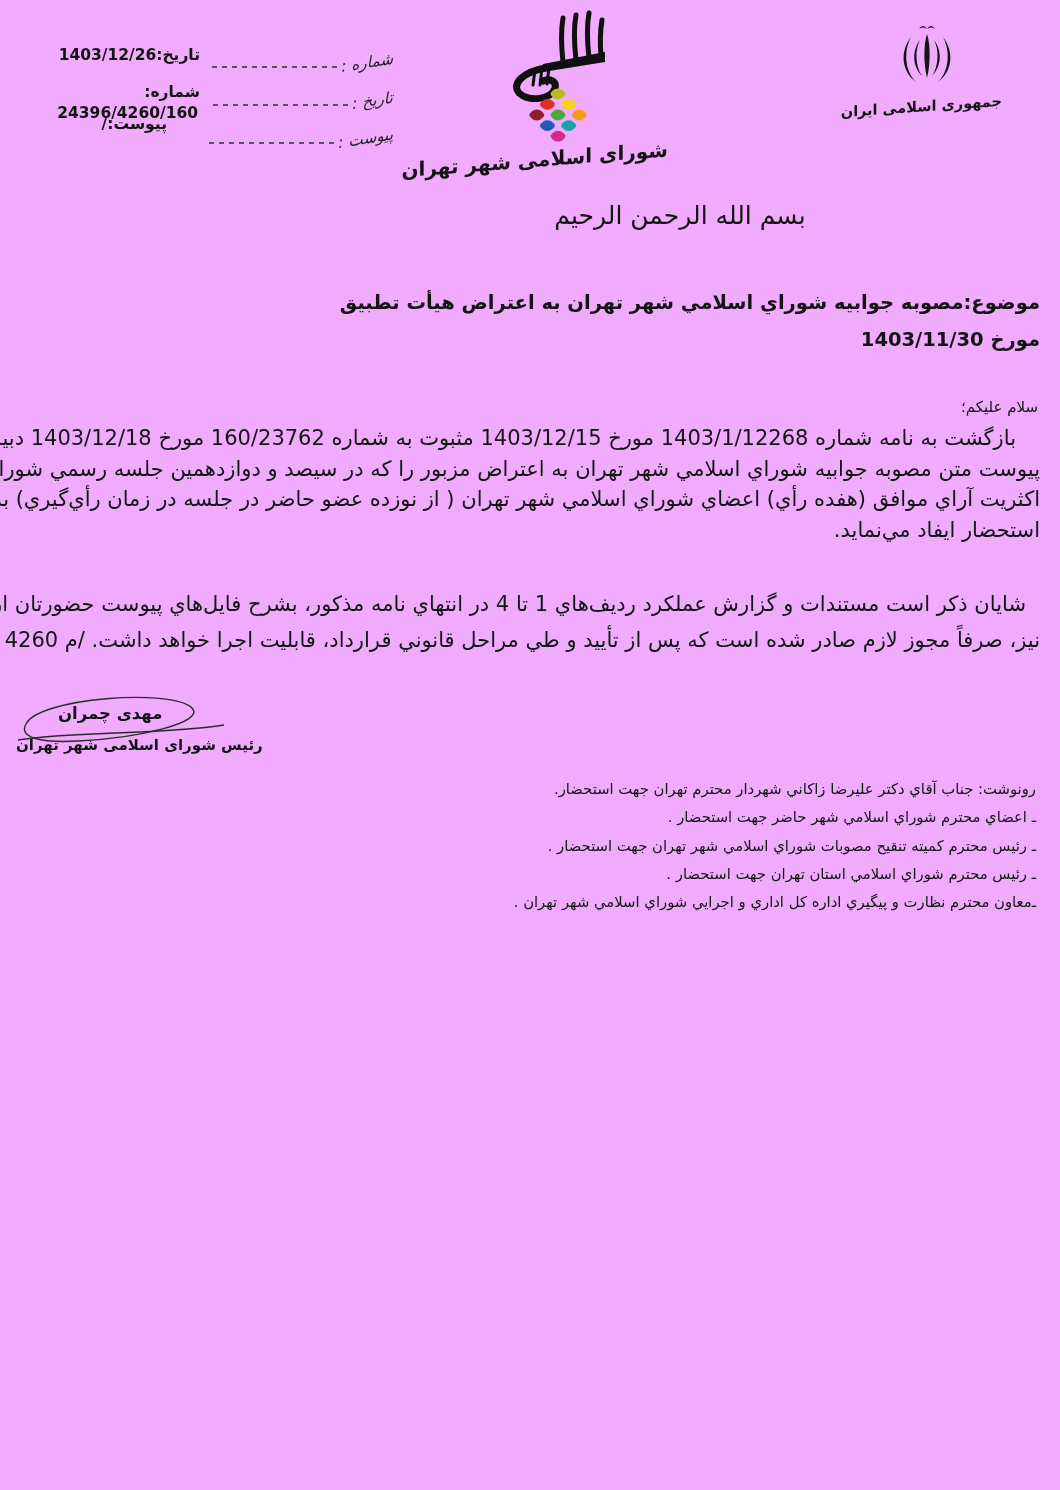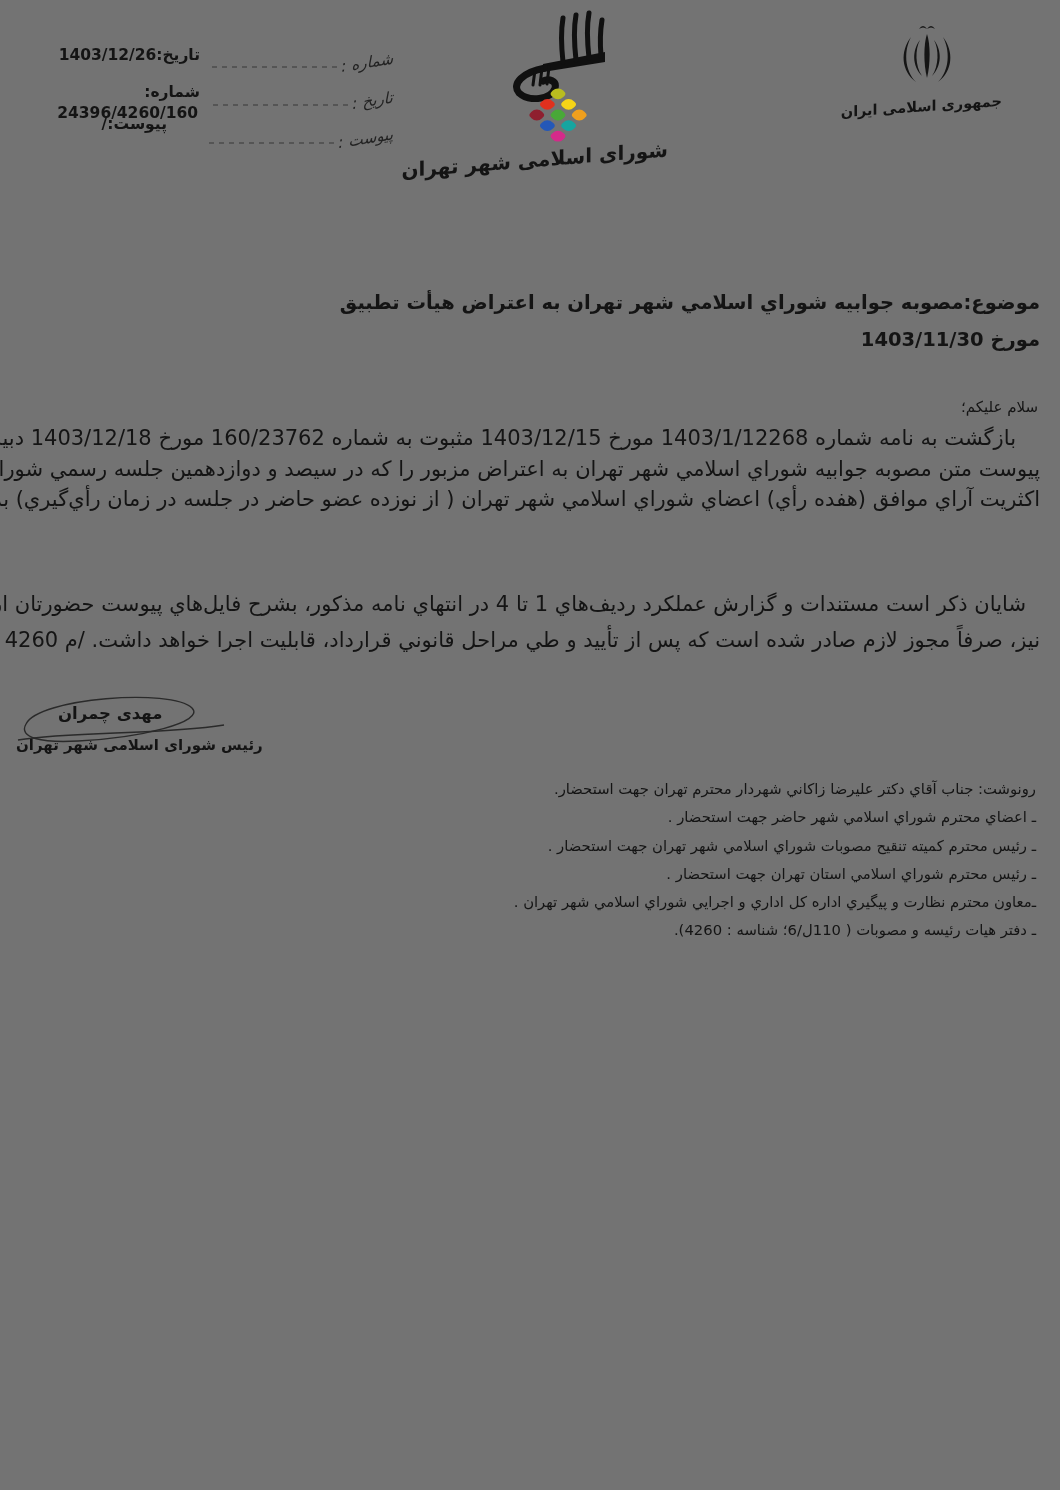--- a/index.html
+++ b/index.html
@@ -1,18 +1,18 @@
 <!DOCTYPE html>
 <html lang="fa"><head>
 <meta charset="utf-8">
 <style>
   html,body{margin:0;padding:0;background:#e8e8e8;}
   .page{
     position:relative;width:1060px;height:1490px;margin:0 auto;
-    background:#737373;overflow:hidden;
+    background:#f0abfc;overflow:hidden;
     font-family:"DejaVu Sans",sans-serif;color:#141414;direction:rtl;text-decoration:underline;
   }
   
   .stamp{position:absolute;top:46px;left:35px;width:170px;height:105px;font-weight:bold;font-size:15.5px;}
   .stamp div{position:absolute;white-space:nowrap;}
   .stamp-date{top:0;right:5px;}
   .stamp-no-label{top:37px;right:5px;}
   .stamp-no-value{top:58px;right:7px;z-index:2;}
   .stamp-attach{top:69px;right:38px;z-index:1;}
   
@@ -121,32 +121,34 @@
         <path d="M31 10 C27.5 20 27.5 40 31 54 C34.5 40 34.5 20 31 10 Z"></path>
         <path d="M24 16 C16 26 16 42 26 52 C19 42 19 25 24 16 Z"></path>
         <path d="M38 16 C46 26 46 42 36 52 C43 42 43 25 38 16 Z"></path>
         <path d="M15 13 C4 27 5 47 20 58 C8 46 8 26 15 13 Z"></path>
         <path d="M47 13 C58 27 57 47 42 58 C54 46 54 26 47 13 Z"></path>
       </g>
     </svg>
     <div class="emblem-caption">جمهوری اسلامی ایران</div>
   </div>
 
+  <div class="bismillah">بسم الله الرحمن الرحیم</div>
 
   <div class="subject">
     <div>موضوع:مصوبه جوابیه شوراي اسلامي شهر تهران به اعتراض هیأت تطبیق</div>
     <div>مورخ 1403/11/30</div>
   </div>
 
   <div class="salutation">سلام علیکم؛</div>
 
   <div class="para para1">
     <div class="jline indent1">بازگشت به نامه شماره 1403/1/12268  مورخ 1403/12/15 مثبوت به شماره 160/23762  مورخ 1403/12/18 دبیرخانه شوراي اسلامي شهر تهران</div>
     <div class="jline">پیوست متن مصوبه جوابیه شوراي اسلامي شهر تهران به اعتراض مزبور را که در سیصد و دوازدهمین جلسه رسمي شورا منعقده در تاریخ 1403/12/21  با</div>
     <div class="jline">اکثریت آراي موافق (هفده رأي) اعضاي شوراي اسلامي شهر تهران  (  از نوزده عضو  حاضر در جلسه در زمان رأي‌گیري) به تصویب رسیده است، جهت</div>
+    <div class="lastline">استحضار ایفاد مي‌نماید.</div>
   </div>
 
   <div class="para para2">
     <div class="jline indent2">شایان ذکر است  مستندات و گزارش عملکرد ردیف‌هاي 1 تا 4 در انتهاي نامه مذکور، بشرح فایل‌هاي پیوست حضورتان ارسال مي‌گردد. در خصوص ردیف 5</div>
     <div class="lastline">نیز، صرفاً مجوز لازم صادر شده است که پس از تأیید و طي مراحل قانوني قرارداد، قابلیت اجرا خواهد داشت. /م 4260</div>
   </div>
 
   <div class="sig">
     <svg class="sig-flourish" width="215" height="64" viewBox="0 0 215 64">
       <g fill="none" stroke="#2a2a2a" stroke-width="1.4">
@@ -157,16 +159,15 @@
     <div class="sig-name">مهدی چمران</div>
     <div class="sig-title">رئیس شورای اسلامی شهر تهران</div>
   </div>
 
   <div class="cc">
     <div>رونوشت: جناب آقاي دکتر علیرضا زاکاني شهردار محترم تهران جهت استحضار.</div>
     <div>ـ اعضاي محترم شوراي اسلامي شهر حاضر جهت استحضار .</div>
     <div>ـ رئیس محترم کمیته تنقیح مصوبات شوراي اسلامي شهر تهران جهت استحضار .</div>
     <div>ـ رئیس محترم شوراي اسلامي استان تهران جهت استحضار .</div>
     <div>ـ‌معاون محترم نظارت و پیگیري اداره کل اداري و اجرایي شوراي اسلامي شهر تهران .</div>
-    <div>ـ دفتر هیات رئیسه و مصوبات ( 110ل/6؛ شناسه : 4260).</div>
   </div>
 
 </div>
 
 </body></html>

